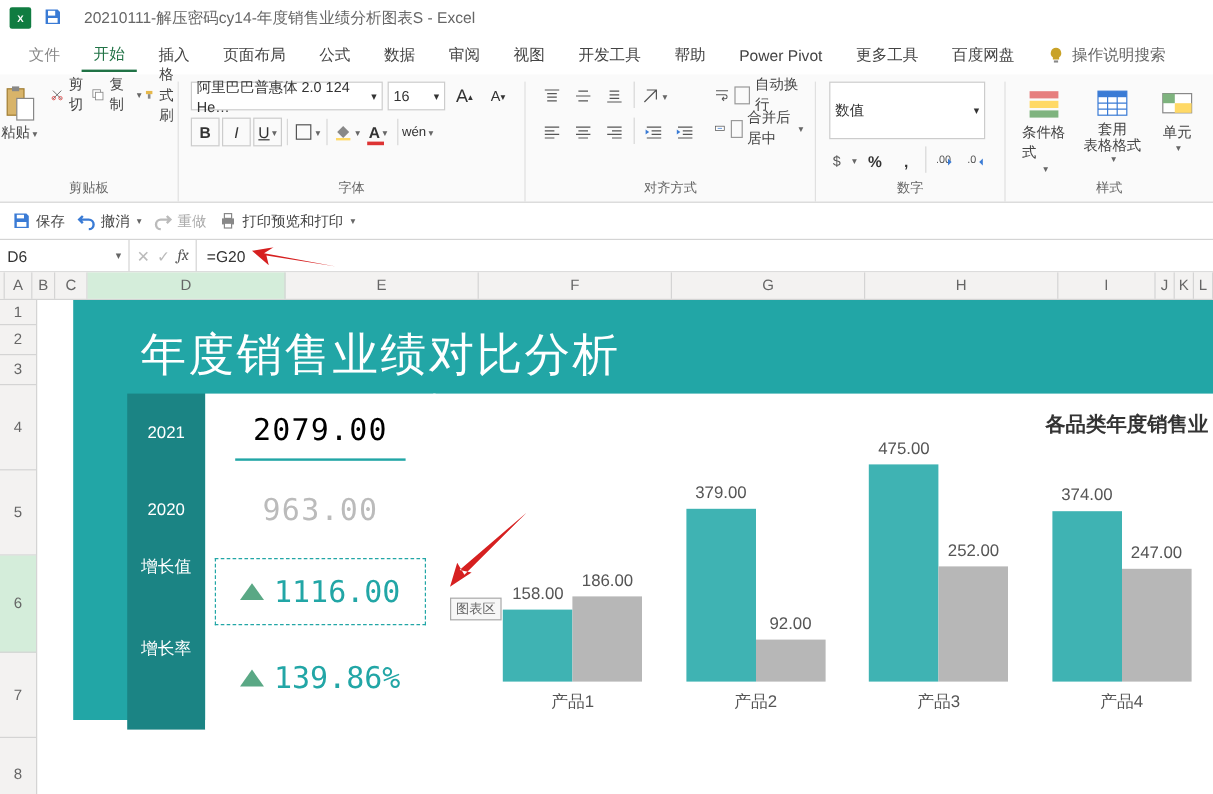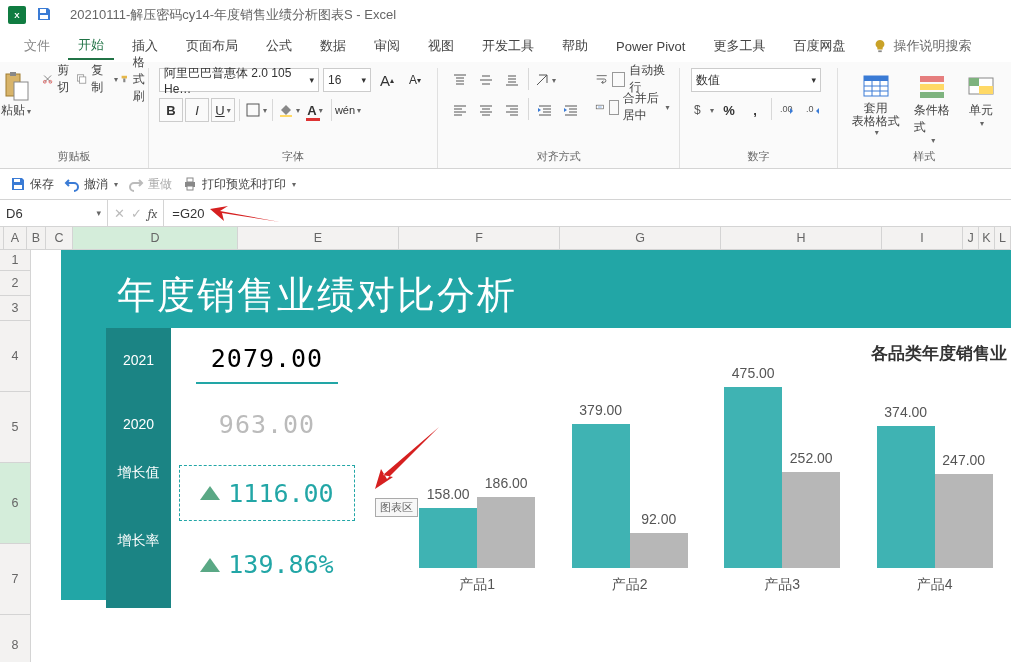--- a/index.html
+++ b/index.html
@@ -25,21 +25,21 @@
 .group-label{font-size:11px;color:#666;padding:2px 0}
 .group-body{display:flex;align-items:flex-start;gap:6px;flex:1}
 .big-btn{display:flex;flex-direction:column;align-items:center;gap:0;font-size:12px;color:#444;padding:2px 4px}
 .big-icon{width:32px;height:32px}
 .small-row{display:flex;align-items:center;gap:4px;height:22px;font-size:12px;color:#444}
 .small-icon{width:16px;height:16px}
 .ribbon-btn{width:22px;height:22px;border:1px solid transparent;display:flex;align-items:center;justify-content:center;font-size:13px}
 .dd::after{content:"▾";font-size:8px;color:#666;margin-left:2px}
 .font-box{height:22px;border:1px solid #ccc;background:#fff;padding:0 4px;font-size:12px;display:flex;align-items:center;width:150px;justify-content:space-between}
 .size-box{width:38px;height:22px;border:1px solid #ccc;background:#fff;font-size:12px;display:flex;align-items:center;padding:0 4px;justify-content:space-between}
-.num-box{width:120px;height:22px;border:1px solid #ccc;background:#fff;font-size:12px;display:flex;align-items:center;padding:0 4px;justify-content:space-between}
+.num-box{width:120px;height:22px;border:1px solid #ccc;background:#fff;font-size:12px;display:flex;align-items:center;padding:12px 4px;justify-content:space-between}
 .sep-v{width:1px;height:22px;background:#d8d8d8;margin:0 2px}
 
 
 .qat2{height:30px;border-bottom:1px solid #d4d4d4;display:flex;align-items:center;padding:0 10px;gap:10px;font-size:12px;color:#444}
 .qat2 .item{display:flex;align-items:center;gap:4px}
 .qat2 .disabled{color:#aaa}
 
 
 .fx-row{height:26px;border-bottom:1px solid #d4d4d4;display:flex;align-items:stretch}
 .name-box{width:95px;border-right:1px solid #d4d4d4;display:flex;align-items:center;padding:0 6px;font-size:13px;justify-content:space-between}
@@ -172,21 +172,21 @@
         </div>
       </div>
     </div>
     <div class="group-label">剪贴板</div>
   </div>
 
   <div class="group" style="width:268px">
     <div class="group-body" style="flex-direction:column;gap:6px;align-items:flex-start">
       <div style="display:flex;gap:4px;align-items:center">
         <div class="font-box">
-            <span>阿里巴巴普惠体 2.0 105 He…</span>
+            <span>阿里巴巴普惠体 2.0 124 He…</span>
             <span style="font-size:9px">▾</span>
           </div>
         <div class="size-box">
             <span>16</span>
             <span style="font-size:9px">▾</span>
           </div>
         <div class="ribbon-btn" style="font-size:15px">A<sup style="font-size:8px">▴</sup></div>
         <div class="ribbon-btn" style="font-size:12px">A<sup style="font-size:8px">▾</sup></div>
       </div>
       <div style="display:flex;gap:2px;align-items:center">
@@ -331,36 +331,36 @@
               <path fill="#3a7bd5" d="M13 12l-3-3 3-3"></path>
             </svg>
           </div>
       </div>
     </div>
     <div class="group-label">数字</div>
   </div>
 
   <div class="group" style="width:180px;border-right:none">
     <div class="group-body">
+      <div class="big-btn dd">
+        <svg class="big-icon" viewBox="0 0 32 32">
+            <rect x="4" y="6" width="24" height="6" fill="#e67e7e"></rect>
+            <rect x="4" y="14" width="24" height="6" fill="#ffd966"></rect>
+            <rect x="4" y="22" width="24" height="6" fill="#7eb37e"></rect>
+          </svg>
+        <span>条件格式</span>
+      </div>
       <div class="big-btn dd">
         <svg class="big-icon" viewBox="0 0 32 32">
             <rect x="4" y="6" width="24" height="20" fill="#fff" stroke="#3a7bd5"></rect>
             <rect x="4" y="6" width="24" height="5" fill="#3a7bd5"></rect>
             <path stroke="#3a7bd5" d="M4 16h24M4 21h24M12 6v20M20 6v20"></path>
           </svg>
         <span style="white-space:pre;text-align:center;line-height:1.1">套用
 表格格式</span>
-      </div>
-      <div class="big-btn dd">
-        <svg class="big-icon" viewBox="0 0 32 32">
-            <rect x="4" y="6" width="24" height="6" fill="#e67e7e"></rect>
-            <rect x="4" y="14" width="24" height="6" fill="#ffd966"></rect>
-            <rect x="4" y="22" width="24" height="6" fill="#7eb37e"></rect>
-          </svg>
-        <span>条件格式</span>
       </div>
       <div class="big-btn dd">
         <svg class="big-icon" viewBox="0 0 32 32">
             <rect x="4" y="8" width="24" height="16" fill="#fff" stroke="#888"></rect>
             <rect x="4" y="8" width="10" height="8" fill="#7eb37e"></rect>
             <rect x="14" y="16" width="14" height="8" fill="#ffd966"></rect>
           </svg>
         <span>单元</span>
       </div>
     </div>

